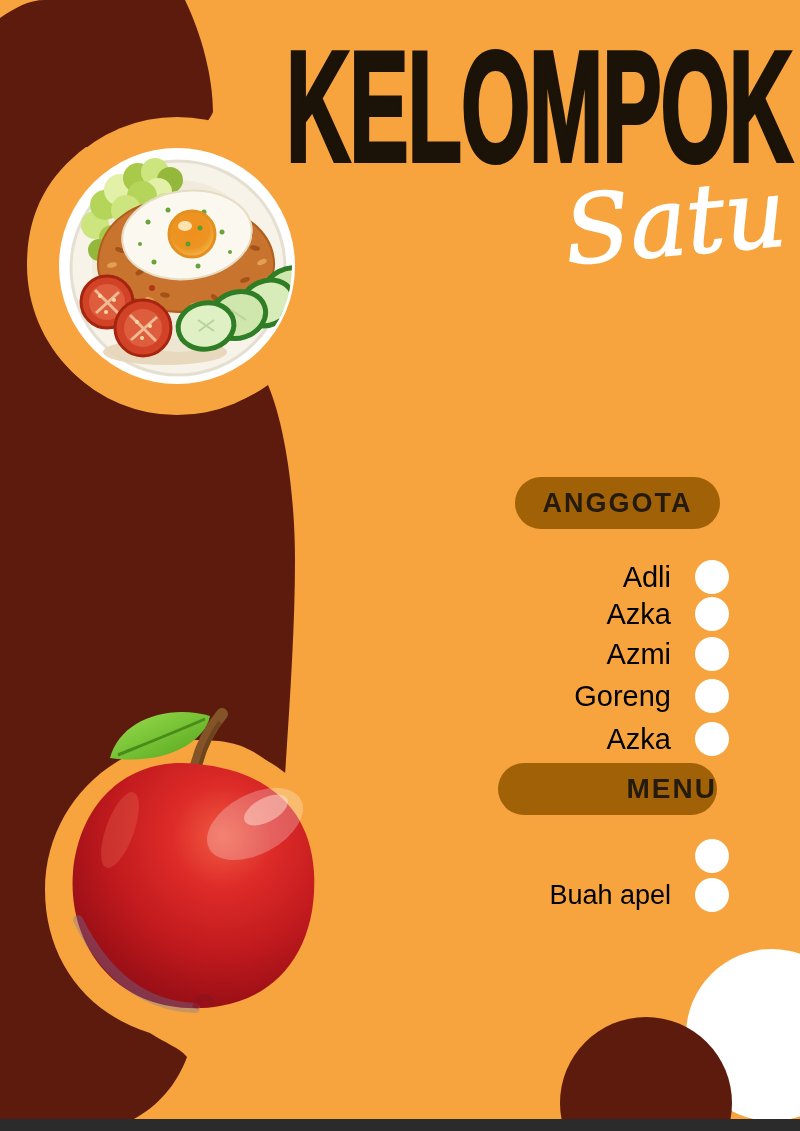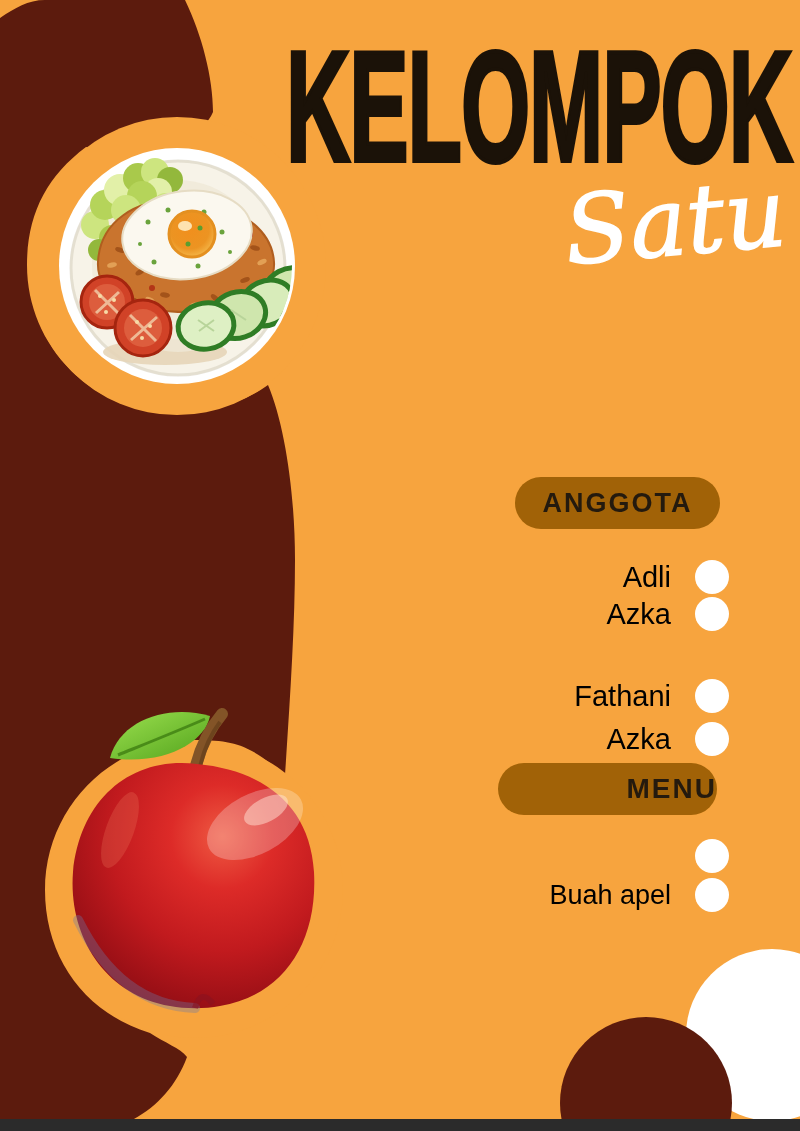--- a/index.html
+++ b/index.html
@@ -193,22 +193,26 @@
   </div>
 
   <div class="row" style="top:560px">
     <span class="member-label">Adli</span>
     <span class="dot"></span>
   </div>
   <div class="row" style="top:597px">
     <span class="member-label">Azka</span>
     <span class="dot"></span>
   </div>
+  <div class="row" style="top:637px">
+    <span class="member-label">Azmi</span>
+    <span class="dot"></span>
+  </div>
   <div class="row" style="top:679px">
-    <span class="member-label">Fathani</span>
+    <span class="member-label">Goreng</span>
     <span class="dot"></span>
   </div>
   <div class="row" style="top:722px">
     <span class="member-label">Azka</span>
     <span class="dot"></span>
   </div>
 
   <div class="pill pill-menu">
     <span>MENU</span>
   </div>

